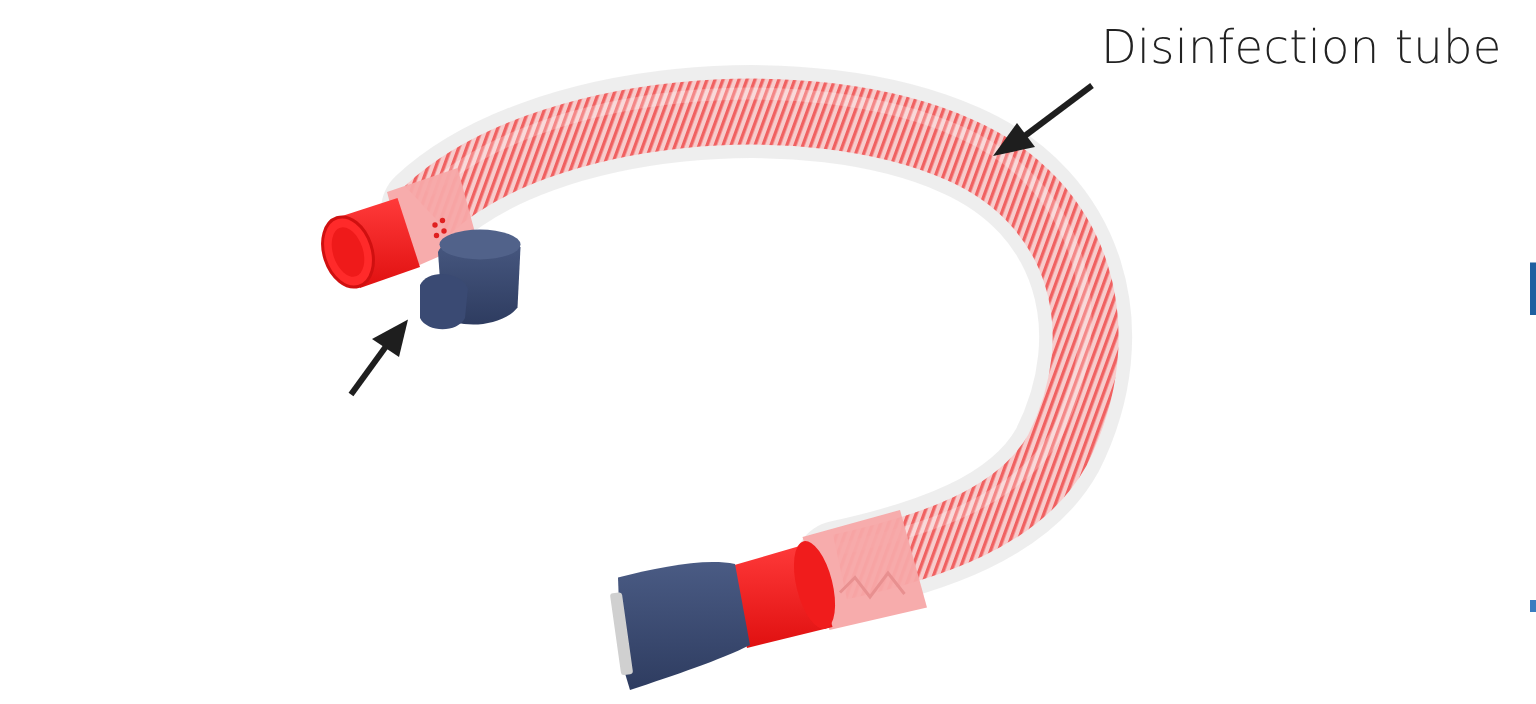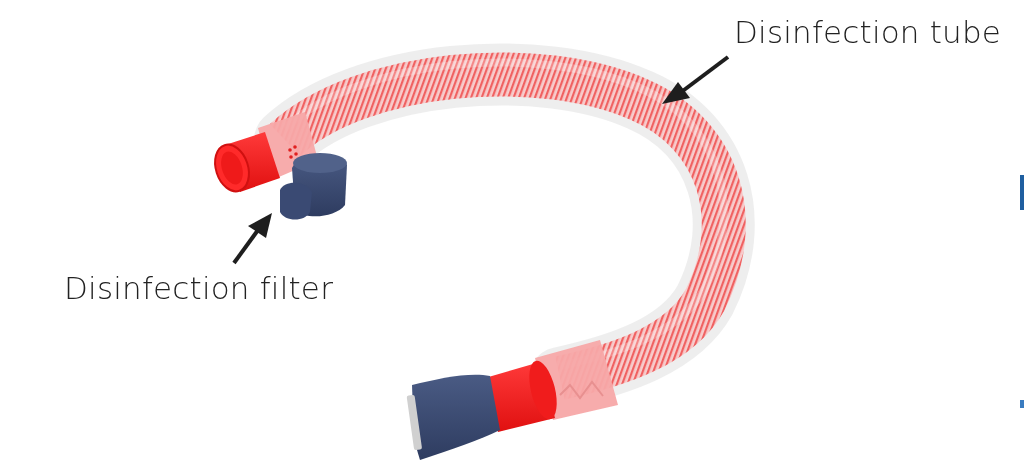--- a/index.html
+++ b/index.html
@@ -83,17 +83,16 @@
       <polygon points="662,104 678,82 690,98" fill="#1e1e1e"></polygon>
     </g>
 
     <g>
       <line x1="234" y1="263" x2="258" y2="230" stroke="#1e1e1e" stroke-width="4"></line>
       <polygon points="272,213 248,226 266,238" fill="#1e1e1e"></polygon>
     </g>
   </svg>
 
   <div id="label-tube" class="label">Disinfection tube</div>
-  <div id="label-filter" class="label">Disinfection filter</div>
 
   <div class="edge-mark" style="left:1020px; top:175px; width:4px; height:35px;"></div>
   <div class="edge-mark" style="left:1020px; top:400px; width:4px; height:8px; background:#3a7cc0;"></div>
 </div>
 
 </body></html>

